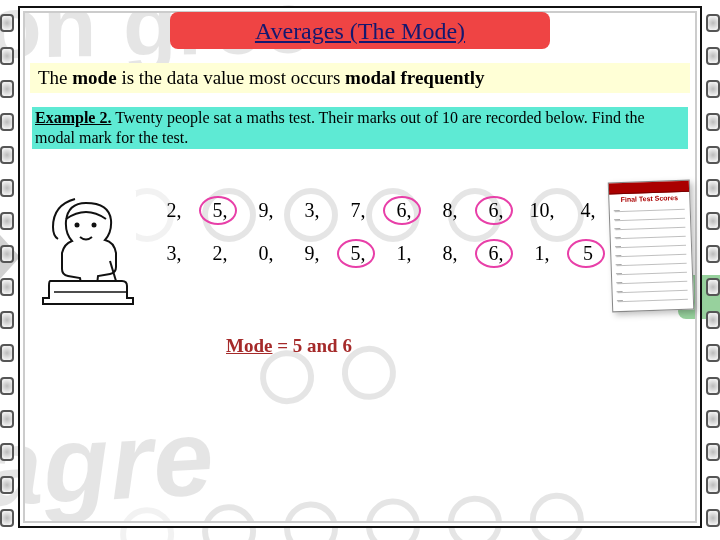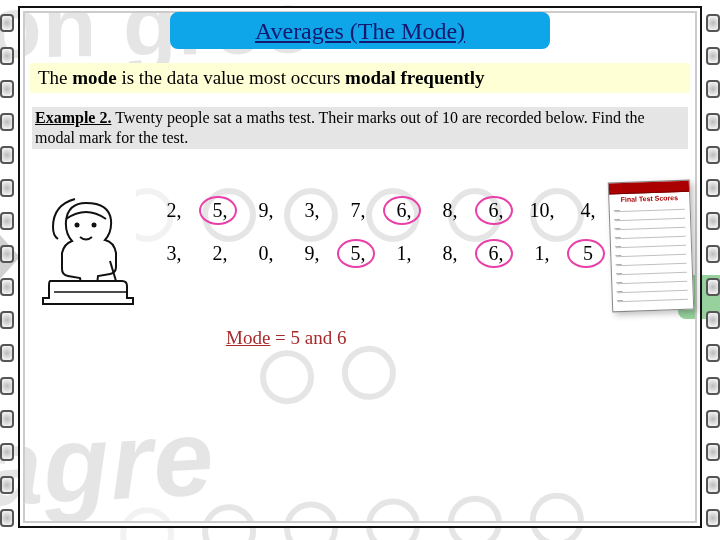--- a/index.html
+++ b/index.html
@@ -83,21 +83,21 @@
   }
   .content {
     position: absolute;
     left: 26px; right: 26px;
     top: 12px; bottom: 20px;
   }
   
   .title-wrap {
     margin: 0 auto;
     width: 360px;
-    background: #0ea5e9;
+    background: #ef4444;
     border-radius: 8px;
     text-align: center;
     padding: 6px 10px 4px;
   }
   .title {
     font-size: 24px;
     color: #15186f;
     text-decoration: underline;
   }
   
@@ -108,21 +108,21 @@
     font-size: 19px;
     color: #000;
   }
   .def b { font-weight: 700; }
   
   .example {
     margin: 14px 6px 0;
     font-size: 16px;
     color: #000;
     line-height: 1.25;
-    background: #e5e5e5;
+    background: #5eead4;
     padding: 1px 3px;
   }
   .example .lbl { text-decoration: underline; font-weight: 700; }
   
   .data-area {
     position: relative;
     margin: 46px 0 0 0;
     height: 120px;
   }
   .student-figure {
@@ -191,24 +191,24 @@
   }
   .score-card .lines div::before {
     content: "";
     position: absolute;
     left: -1px; bottom: 0;
     width: 6px; height: 5px;
     border-bottom: 1px solid rgba(0,0,0,0.35);
   }
   
   .answer {
-    margin: 12px 0 0 200px;
+    margin: 20px 0 0 200px;
     font-size: 19px;
     color: #a52a2a;
-    font-weight: 400;
+    font-weight: 700;
   }
   .answer .u { text-decoration: underline; }
 </style>
 </head>
 <body>
 
 <div class="stage">
 
   <div class="bg-text" style="left:-12px; top:-26px; font-size:88px; transform:skewY(-1deg);">on gree</div>
   <div class="bg-text" style="left:-18px; top:400px; font-size:108px; font-style:italic; transform:rotate(-3deg);">agre</div>

